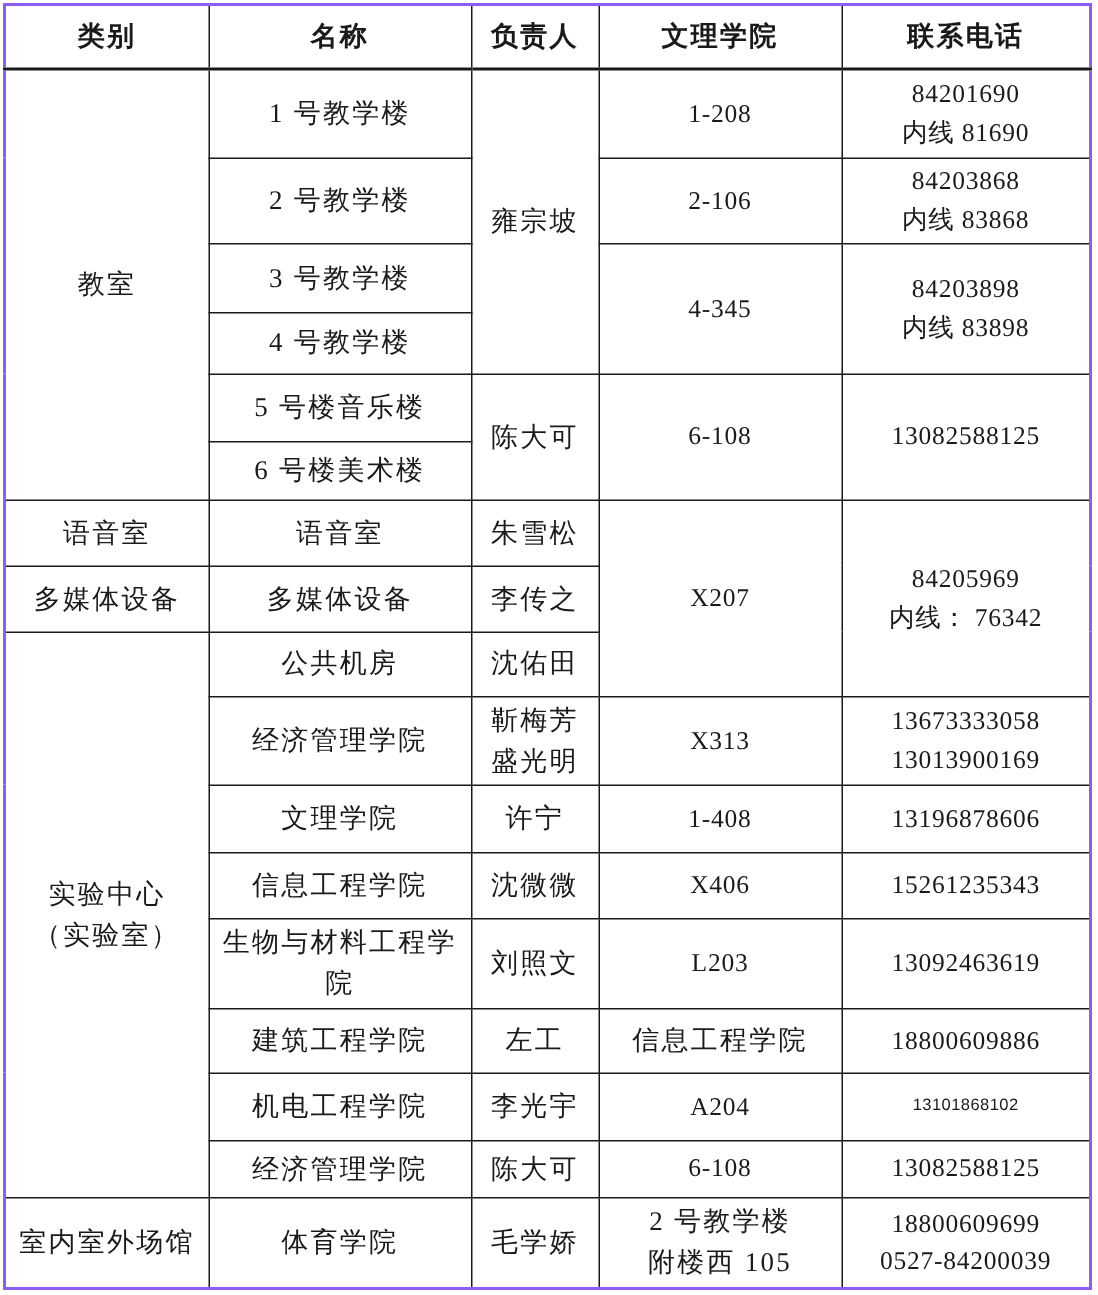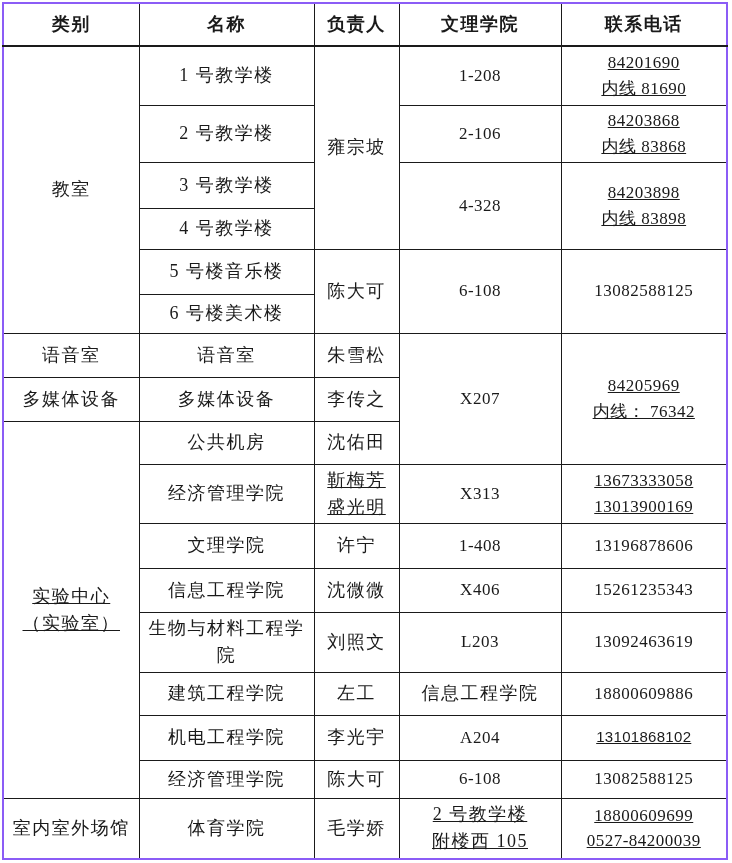--- a/index.html
+++ b/index.html
@@ -35,25 +35,24 @@
     font-weight: bold;
     border-bottom: 2px solid #1a1a1a;
   }
   table.duty td.num {
     font-size: 17px;
     letter-spacing: 0.5px;
     line-height: 1.5;
   }
   table.duty td.sans {
     font-family: "Liberation Sans", "DejaVu Sans", sans-serif;
-    font-size: 15px;
+    font-size: 11px;
     letter-spacing: 0.3px;
-    text-decoration: underline;
   }
-  .line { display: block; text-decoration: underline; }
+  .line { display: block; }
 </style>
 </head>
 <body>
 
 <table class="duty">
   <colgroup>
     <col style="width:136px">
     <col style="width:175px">
     <col style="width:85px">
     <col style="width:162px">
@@ -82,21 +81,21 @@
     <tr style="height:57px">
       <td>2 号教学楼</td>
       <td class="num">2-106</td>
       <td class="num">
         <span class="line">84203868</span>
         <span class="line">内线 83868</span>
       </td>
     </tr>
     <tr style="height:46px">
       <td>3 号教学楼</td>
-      <td rowspan="2" class="num">4-328</td>
+      <td rowspan="2" class="num">4-345</td>
       <td rowspan="2" class="num">
         <span class="line">84203898</span>
         <span class="line">内线 83898</span>
       </td>
     </tr>
     <tr style="height:41px">
       <td>4 号教学楼</td>
     </tr>
     <tr style="height:45px">
       <td>5 号楼音乐楼</td>

